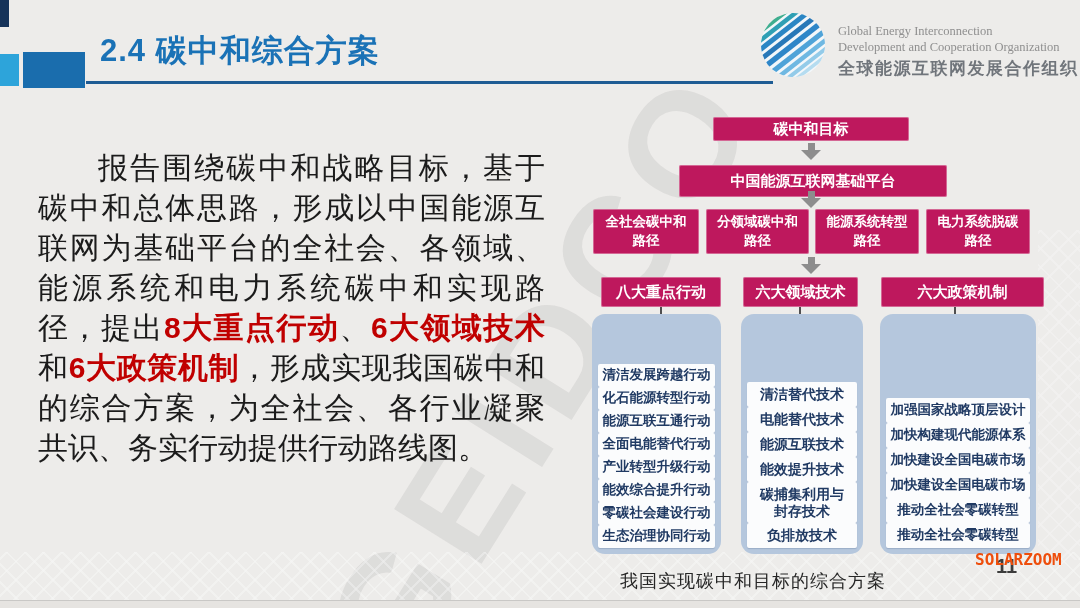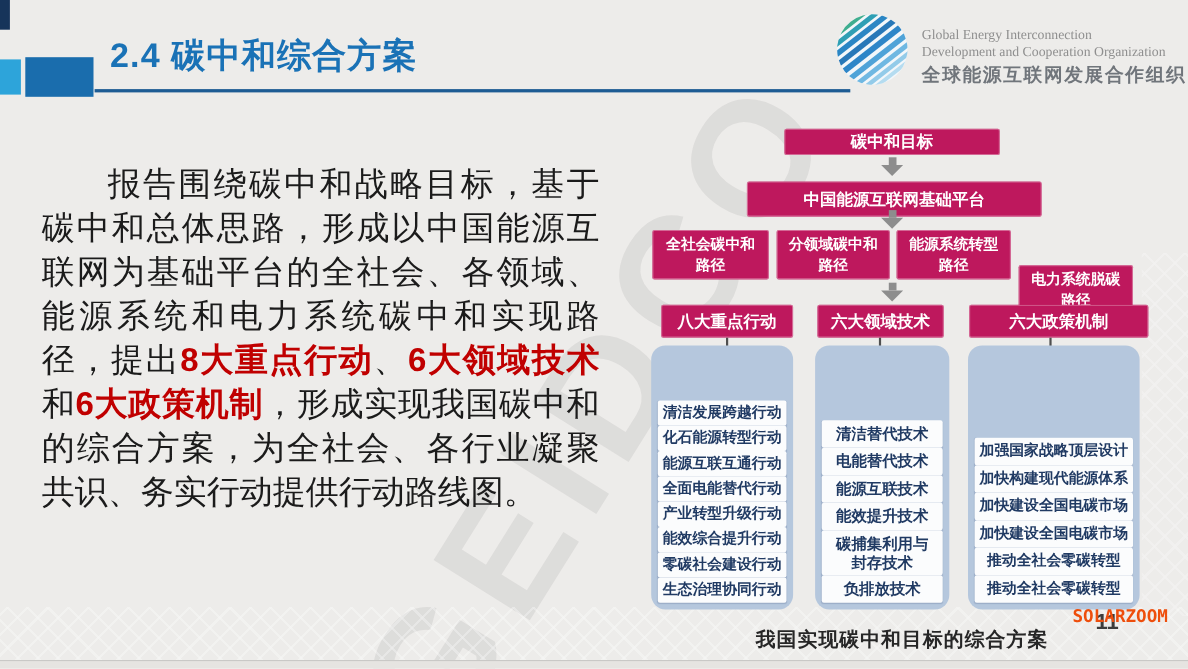--- a/index.html
+++ b/index.html
@@ -51,21 +51,21 @@
   }
   .body-par .em-red{color:#c00000;font-weight:700;}
   
   .navy{background:#be185d;color:#ffffff;font-weight:700;display:flex;align-items:center;justify-content:center;text-align:center;border-radius:2px;box-shadow:0 0 0 1px rgba(255,255,255,.35) inset;}
   .goal-box{position:absolute;left:713px;top:117px;width:196px;height:24px;font-size:15px;}
   .platform-box{position:absolute;left:679px;top:165px;width:268px;height:32px;font-size:15px;}
   .path-box{position:absolute;top:209px;height:45px;font-size:13.5px;line-height:1.35;padding:12px 10px;box-sizing:border-box;}
   .path-1{left:593px;width:106px;}
   .path-2{left:706px;width:103px;}
   .path-3{left:815px;width:104px;}
-  .path-4{left:926px;width:104px;margin-top:32px;}
+  .path-4{left:926px;width:104px;}
   .arrow{position:absolute;width:20px;display:flex;flex-direction:column;align-items:center;}
   .arrow .stem{width:7px;height:7px;background:#8d8d8d;}
   .arrow .head{width:0;height:0;border-left:10px solid transparent;border-right:10px solid transparent;border-top:10px solid #8d8d8d;}
   .arrow-1{left:801px;top:143px;}
   .arrow-2{left:801px;top:191px;}
   .arrow-3{left:801px;top:257px;}
   .col-header{position:absolute;top:277px;height:30px;font-size:15px;}
   .col-header-a{left:601px;width:120px;}
   .col-header-b{left:743px;width:115px;}
   .col-header-c{left:881px;width:163px;}
@@ -81,22 +81,22 @@
   .item{
     background:#fbfcfd;color:#203a63;font-weight:700;border-radius:2px;
     display:flex;align-items:center;justify-content:center;text-align:center;
     font-size:13.5px;line-height:1.2;box-shadow:0 1px 1px rgba(31,58,99,.18);
   }
   .container-a .item{height:23px;}
   .container-b .item{height:25px;font-size:14px;}
   .container-b .item.tall{height:41px;padding:0 8px;}
   .container-c .item{height:25px;font-size:13.5px;}
   .diagram-caption{
-    position:absolute;left:620px;top:569px;width:400px;text-align:center;
-    font-size:18px;font-weight:700;color:#262626;letter-spacing:1px;
+    position:absolute;left:620px;top:569px;width:400px;text-align:left;
+    font-size:18px;font-weight:400;color:#262626;letter-spacing:1px;
   }
   .page-number{position:absolute;left:996px;top:555px;font-size:20px;font-weight:700;color:#3c3c3c;z-index:1;}
   .vendor-mark{
     position:absolute;left:975px;top:550px;z-index:2;
     font-family:"DejaVu Sans Mono","Liberation Mono",monospace;
     font-size:16px;font-weight:700;color:#ee4e0c;white-space:nowrap;
   }
 </style>
 </head>
 <body>

